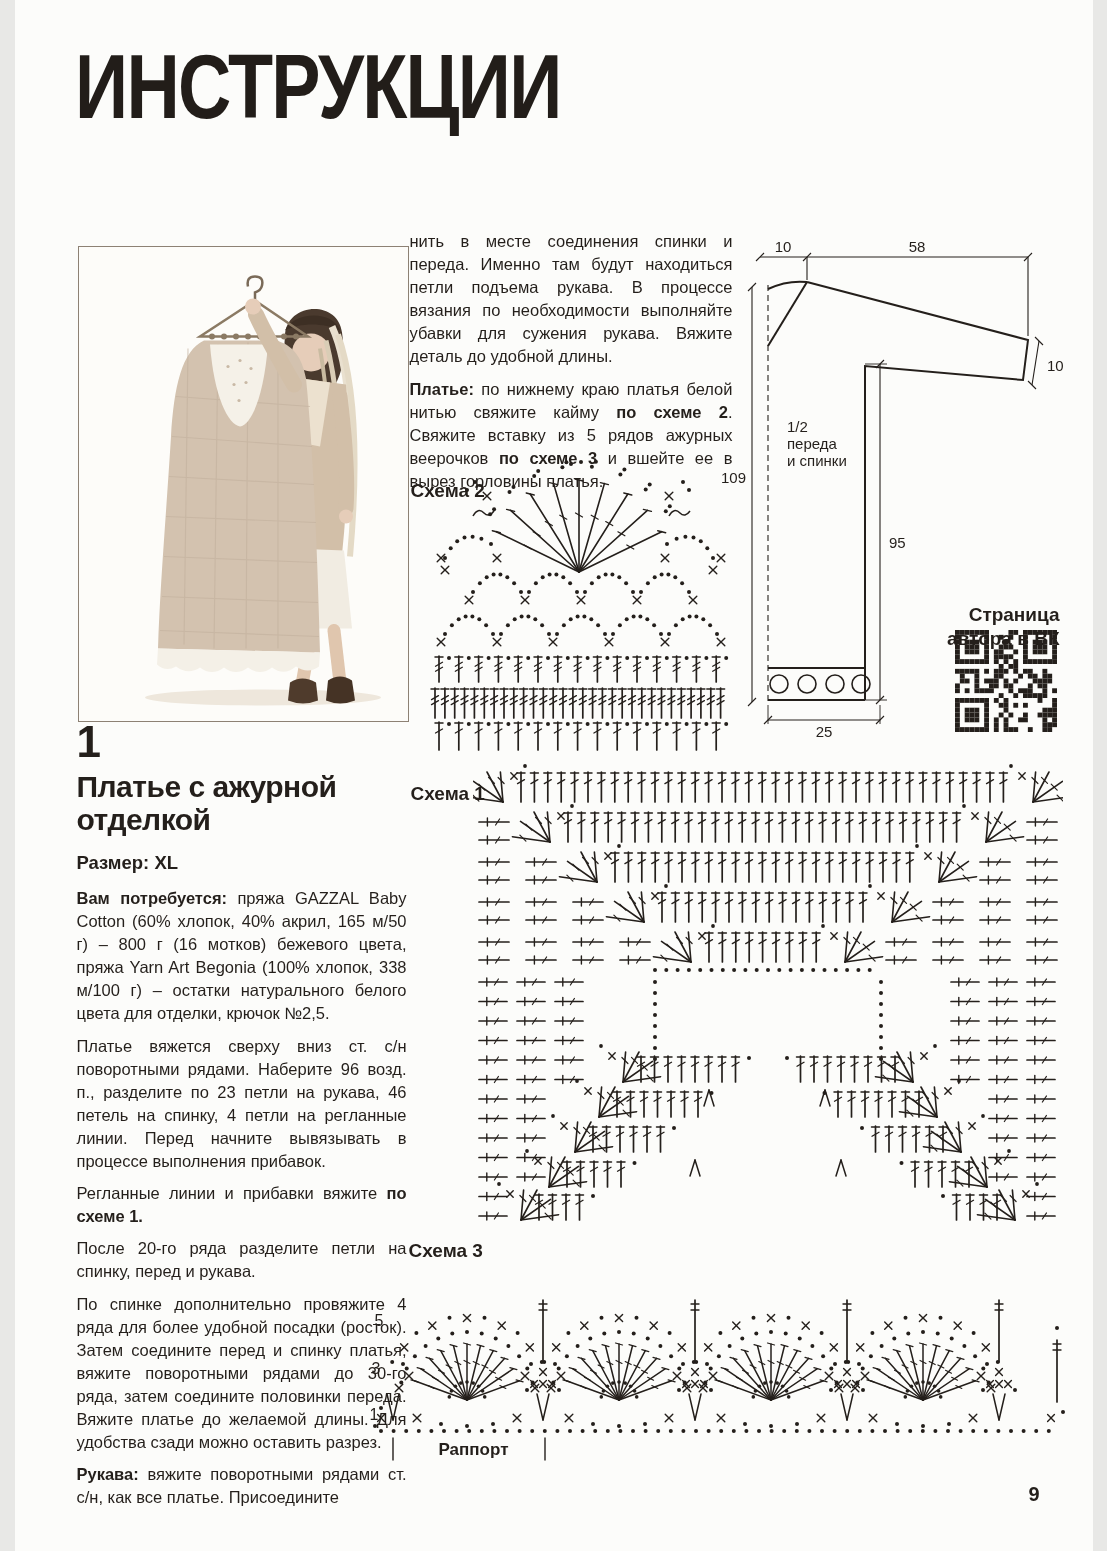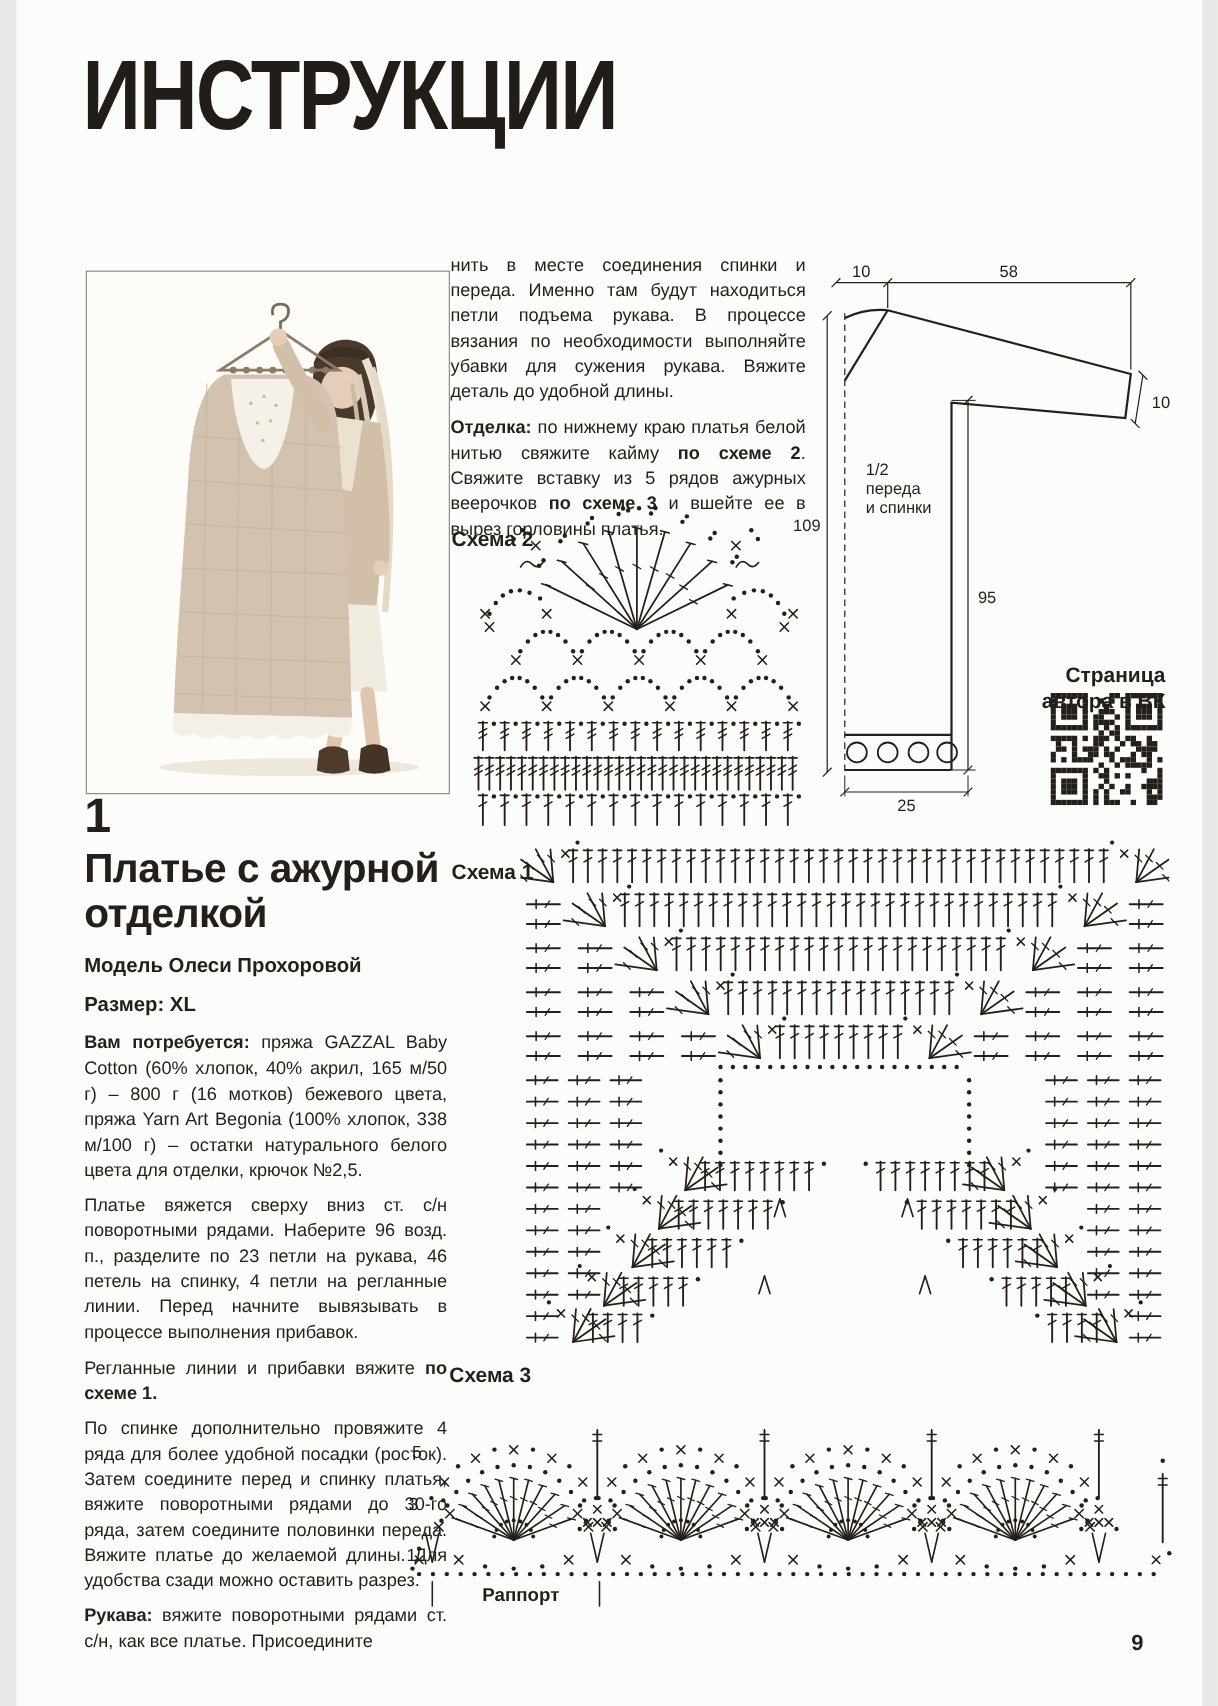--- a/index.html
+++ b/index.html
@@ -10,21 +10,21 @@
          transform:scaleX(.82);transform-origin:left top;white-space:nowrap;color:#221d19;}
   .photo-frame{left:63px;top:246px;width:331px;height:476px;border:1px solid #8d8174;
                background:#fdfcf9;box-sizing:border-box;padding:9px;}
   .photo-frame svg{display:block;width:100%;height:100%;}
   .col{width:323px;}
   .col p{margin:0 0 9px 0;font-size:16.5px;line-height:1.40;text-align:justify;}
   .col p b{font-weight:700;}
   .midcol{left:395px;top:230px;}
   .artcol{left:62px;top:720px;width:330px;}
   .art-num{font-size:44px;font-weight:700;line-height:1;margin:0 0 6px 0;}
-  .art-title{font-size:37px;font-weight:700;line-height:1.1;margin:0 0 16px 0;letter-spacing:-.5px;}
+  .art-title{font-size:30px;font-weight:700;line-height:1.1;margin:0 0 16px 0;letter-spacing:-.5px;}
   .art-sub{font-size:18.5px;font-weight:700;margin:0 0 13px 0;}
   .schema-label{font-size:19px;font-weight:700;}
   .vk-caption{left:893px;top:568px;width:152px;text-align:right;font-size:19px;font-weight:700;line-height:1.25;margin-top:35px;}
   .rownum{font-size:16px;font-weight:400;}
   .rapport{font-size:17px;font-weight:700;}
   .pagenum{left:1014px;top:1483px;font-size:20px;font-weight:700;}
   svg text{font-family:"Liberation Sans",sans-serif;fill:#241f1b;}
 </style>
 </head>
 <body>
@@ -101,21 +101,21 @@
 
       <path d="M70,392 L232,396 L231,410 Q220,418 208,410 Q196,420 184,411 Q172,420 160,411 Q148,420 136,411 Q124,420 112,411 Q100,419 88,410 Q78,416 69,408 Z" fill="#f4f0e7"></path>
 
       <path d="M206,128 C192,104 178,80 168,58" stroke="#d2bfa8" stroke-width="16" stroke-linecap="round" fill="none"></path>
       <circle cx="165" cy="50" r="8" fill="#e6cdb9"></circle>
     </svg>
   </div>
 
   <div class="abs col midcol">
     <p><span>нить в месте соединения спинки и переда. Именно там будут находиться петли подъема рукава. В процессе вязания по необходимости выполняйте убавки для сужения рукава. Вяжите деталь до удобной длины.</span></p>
-    <p><b>Отделка:</b><span> по нижнему краю платья белой нитью свяжите кайму </span><b>по схеме 2</b><span>. Свяжите вставку из 5 рядов ажурных веерочков </span><b>по схеме 3</b><span> и вшейте ее в вырез горловины платья.</span></p>
+    <p><b>Платье:</b><span> по нижнему краю платья белой нитью свяжите кайму </span><b>по схеме 2</b><span>. Свяжите вставку из 5 рядов ажурных веерочков </span><b>по схеме 3</b><span> и вшейте ее в вырез горловины платья.</span></p>
   </div>
 
   <div class="abs schema-label" style="left:396px;top:480px">Схема 2</div>
   <svg id="schema2" class="abs" style="left:406px;top:452px" width="314" height="315" viewBox="0 0 314 315">
       <line x1="158.0" y1="120.0" x2="75.3" y2="79.7" stroke="#241f1b" stroke-width="1.6" stroke-linecap="round"></line>
       <line x1="103.2" y1="93.0" x2="110.2" y2="97.0" stroke="#241f1b" stroke-width="1.2" stroke-linecap="round"></line>
       <line x1="71.3" y1="78.7" x2="79.3" y2="80.7" stroke="#241f1b" stroke-width="1.4" stroke-linecap="round"></line>
       <circle cx="69.1" cy="62.3" r="2" fill="#241f1b"></circle>
       <circle cx="73.1" cy="57.3" r="2" fill="#241f1b"></circle>
       <line x1="158.0" y1="120.0" x2="89.6" y2="58.4" stroke="#241f1b" stroke-width="1.6" stroke-linecap="round"></line>
@@ -818,25 +818,25 @@
       <rect x="53.43" y="97.14" width="4.86" height="4.86" fill="#241f1b"></rect>
       <rect x="58.29" y="97.14" width="4.86" height="4.86" fill="#241f1b"></rect>
       <rect x="72.86" y="97.14" width="4.86" height="4.86" fill="#241f1b"></rect>
       <rect x="87.43" y="97.14" width="4.86" height="4.86" fill="#241f1b"></rect>
       <rect x="92.29" y="97.14" width="4.86" height="4.86" fill="#241f1b"></rect>
     </svg>
 
   <div class="abs col artcol">
     <div class="art-num">1</div>
     <div class="art-title">Платье с ажурной отделкой</div>
-    <div class="art-sub">Модель Олеси Прохоровой</div>
     <div class="art-sub">Размер: XL</div>
     <p><b>Вам потребуется:</b><span> пряжа GAZZAL Baby Cotton (60% хлопок, 40% акрил, 165 м/50 г) – 800 г (16 мотков) бежевого цвета, пряжа Yarn Art Begonia (100% хлопок, 338 м/100 г) – остатки натурального белого цвета для отделки, крючок №2,5.</span></p>
     <p><span>Платье вяжется сверху вниз ст. с/н поворотными рядами. Наберите 96 возд. п., разделите по 23 петли на рукава, 46 петель на спинку, 4 петли на регланные линии. Перед начните вывязывать в процессе выполнения прибавок.</span></p>
     <p><span>Регланные линии и прибавки вяжите </span><b>по схеме 1.</b></p>
+    <p><span>После 20-го ряда разделите петли на спинку, перед и рукава.</span></p>
     <p><span>По спинке дополнительно провяжите 4 ряда для более удобной посадки (росток). Затем соедините перед и спинку платья, вяжите поворотными рядами до 30-го ряда, затем соедините половинки переда. Вяжите платье до желаемой длины. Для удобства сзади можно оставить разрез.</span></p>
     <p><b>Рукава:</b><span> вяжите поворотными рядами ст. с/н, как все платье. Присоедините</span></p>
   </div>
 
   <div class="abs schema-label" style="left:396px;top:783px">Схема 1</div>
   <svg id="schema1" class="abs" style="left:458px;top:760px" width="590" height="490" viewBox="0 0 590 490">
       <line x1="30.0" y1="42.0" x2="-7.6" y2="36.7" stroke="#241f1b" stroke-width="1.6" stroke-linecap="round"></line>
       <line x1="-0.1" y1="35.2" x2="5.9" y2="41.2" stroke="#241f1b" stroke-width="1.2" stroke-linecap="round"></line>
       <line x1="30.0" y1="42.0" x2="0.5" y2="21.4" stroke="#241f1b" stroke-width="1.6" stroke-linecap="round"></line>
       <line x1="5.8" y1="24.1" x2="11.8" y2="30.1" stroke="#241f1b" stroke-width="1.2" stroke-linecap="round"></line>

